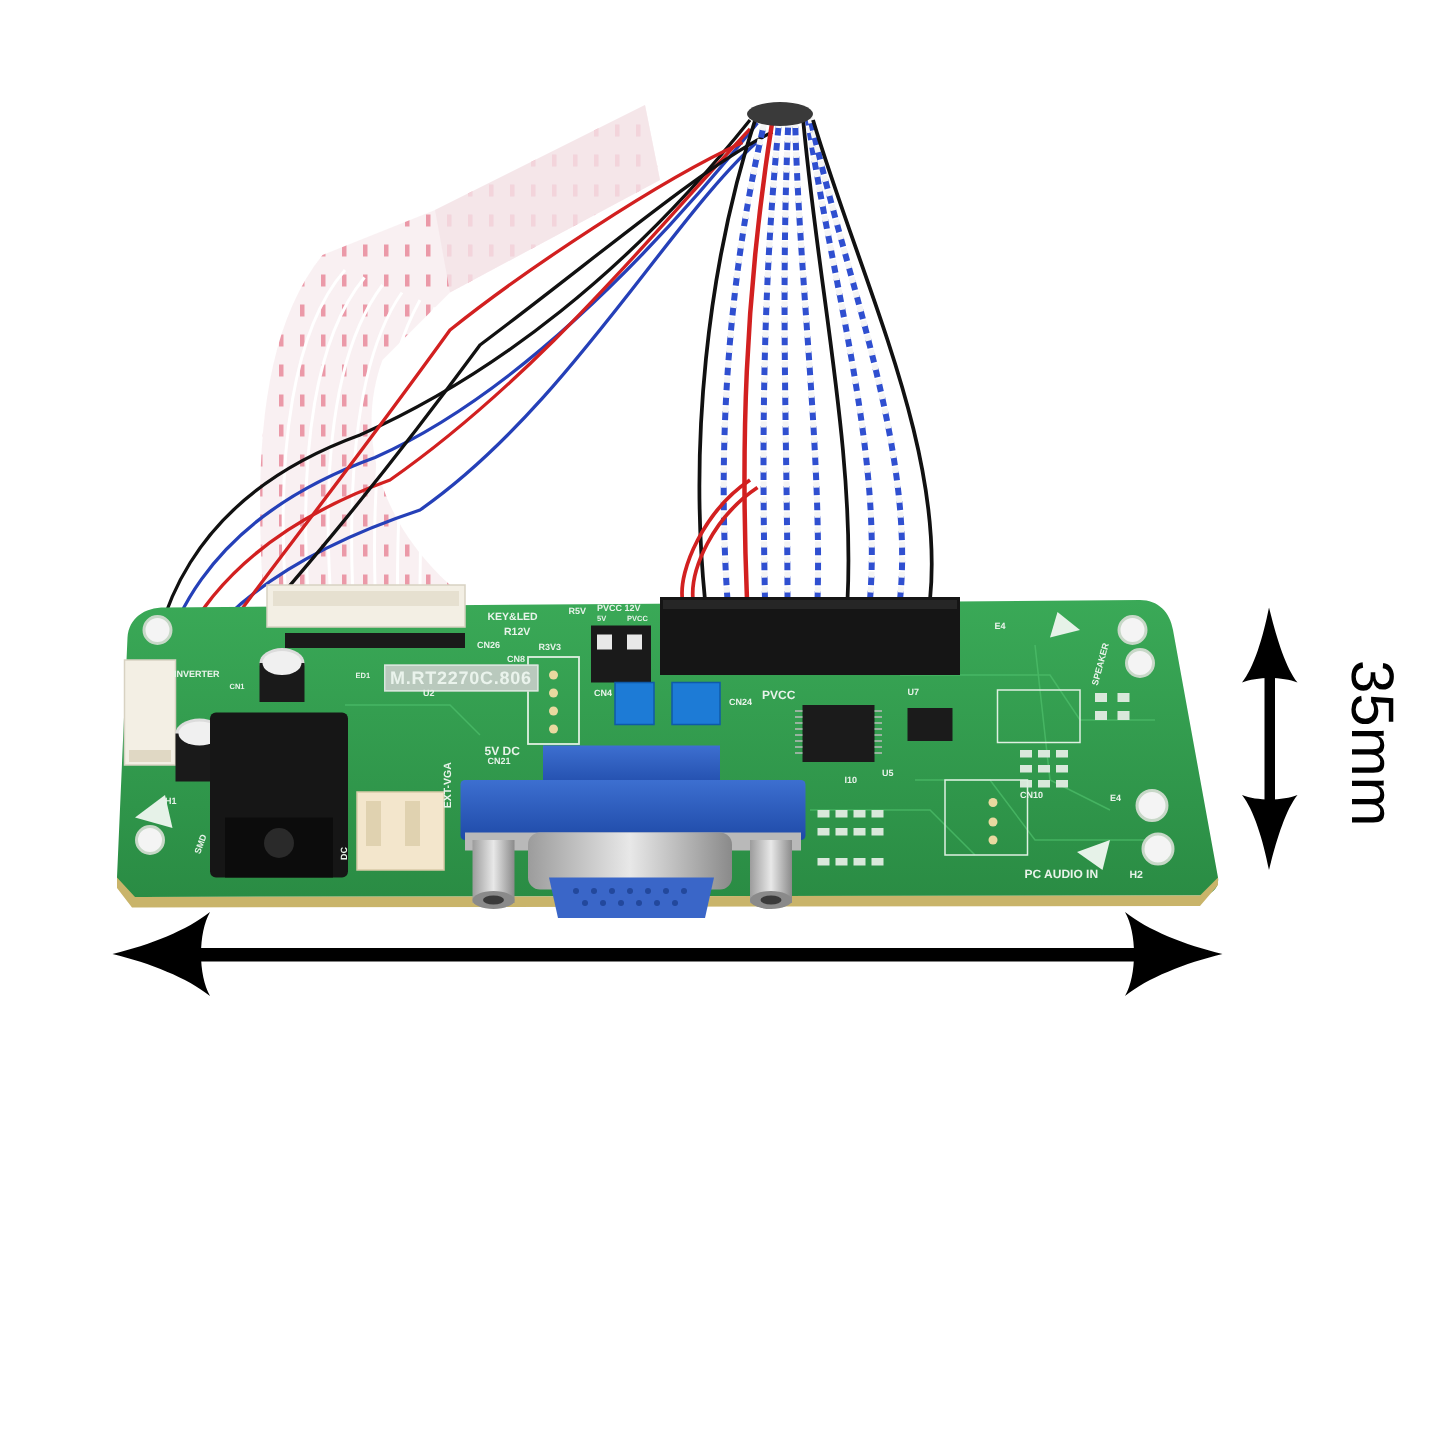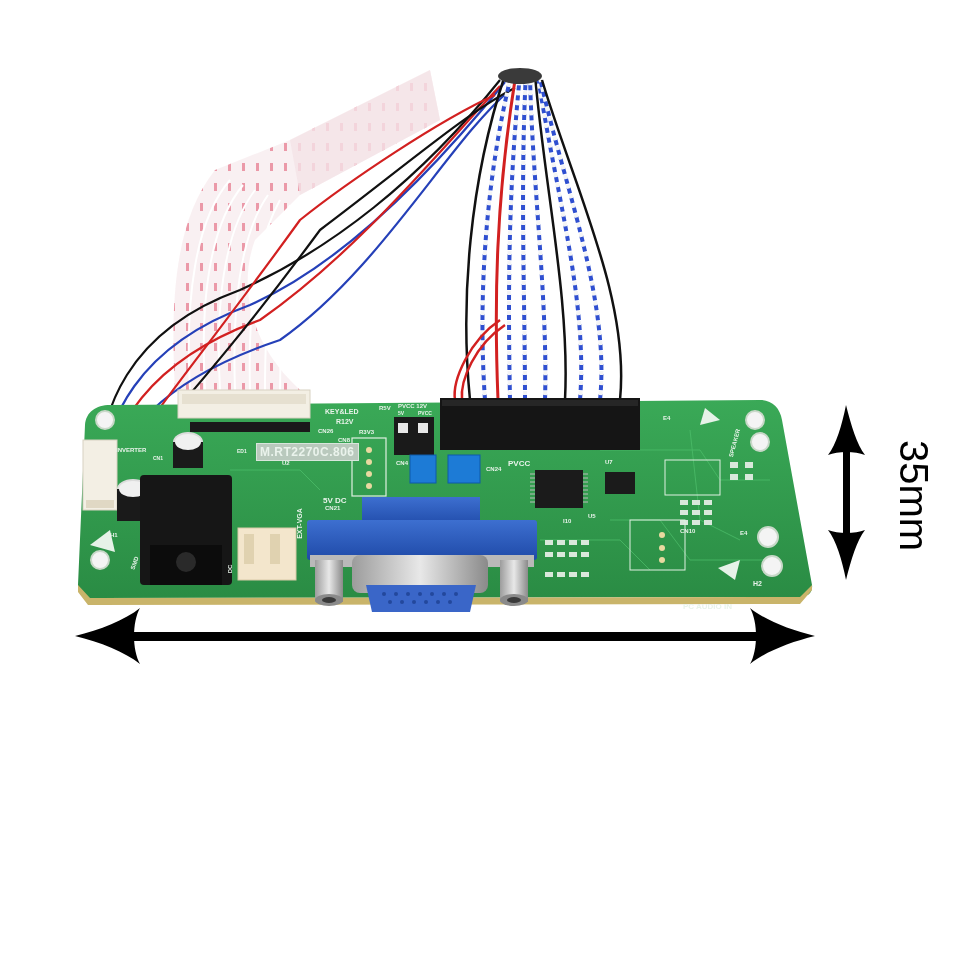--- a/index.html
+++ b/index.html
@@ -250,21 +250,21 @@
   <span class="silk" style="left:563px;top:518px;font-size:6px;">I10</span>
   <span class="silk" style="left:663px;top:415px;font-size:6px;">E4</span>
   <span class="silk" style="left:740px;top:530px;font-size:6px;">E4</span>
   <span class="silk" style="left:680px;top:528px;font-size:6px;">CN10</span>
   <span class="silk" style="left:720px;top:440px;font-size:6px;transform:rotate(-75deg);">SPEAKER</span>
   <span class="silk" style="left:110px;top:532px;font-size:6px;">H1</span>
   <span class="silk" style="left:753px;top:580px;font-size:7px;">H2</span>
   <span class="silk" style="left:323px;top:496px;font-size:8px;">5V DC</span>
   <span class="silk" style="left:325px;top:505px;font-size:6px;">CN21</span>
   <span class="silk" style="left:284px;top:520px;font-size:7px;transform:rotate(-90deg);">EXT-VGA</span>
-  <span class="silk" style="left:683px;top:578px;font-size:8px;margin-top:24px;">PC AUDIO IN</span>
+  <span class="silk" style="left:683px;top:578px;font-size:8px;">PC AUDIO IN</span>
   <span class="silk" style="left:226px;top:566px;font-size:6px;transform:rotate(-90deg);">DC</span>
   <span class="silk" style="left:116px;top:447px;font-size:6px;">INVERTER</span>
   <span class="silk" style="left:153px;top:455px;font-size:5px;">CN1</span>
   <span class="silk" style="left:237px;top:448px;font-size:5px;">ED1</span>
   <span class="silk" style="left:128px;top:560px;font-size:6px;transform:rotate(-70deg);">SMD</span>
 
   
   <div class="dim-label" style="left:858px;top:473px;transform:rotate(90deg);transform-origin:center;">35mm</div>
 </div>
 

